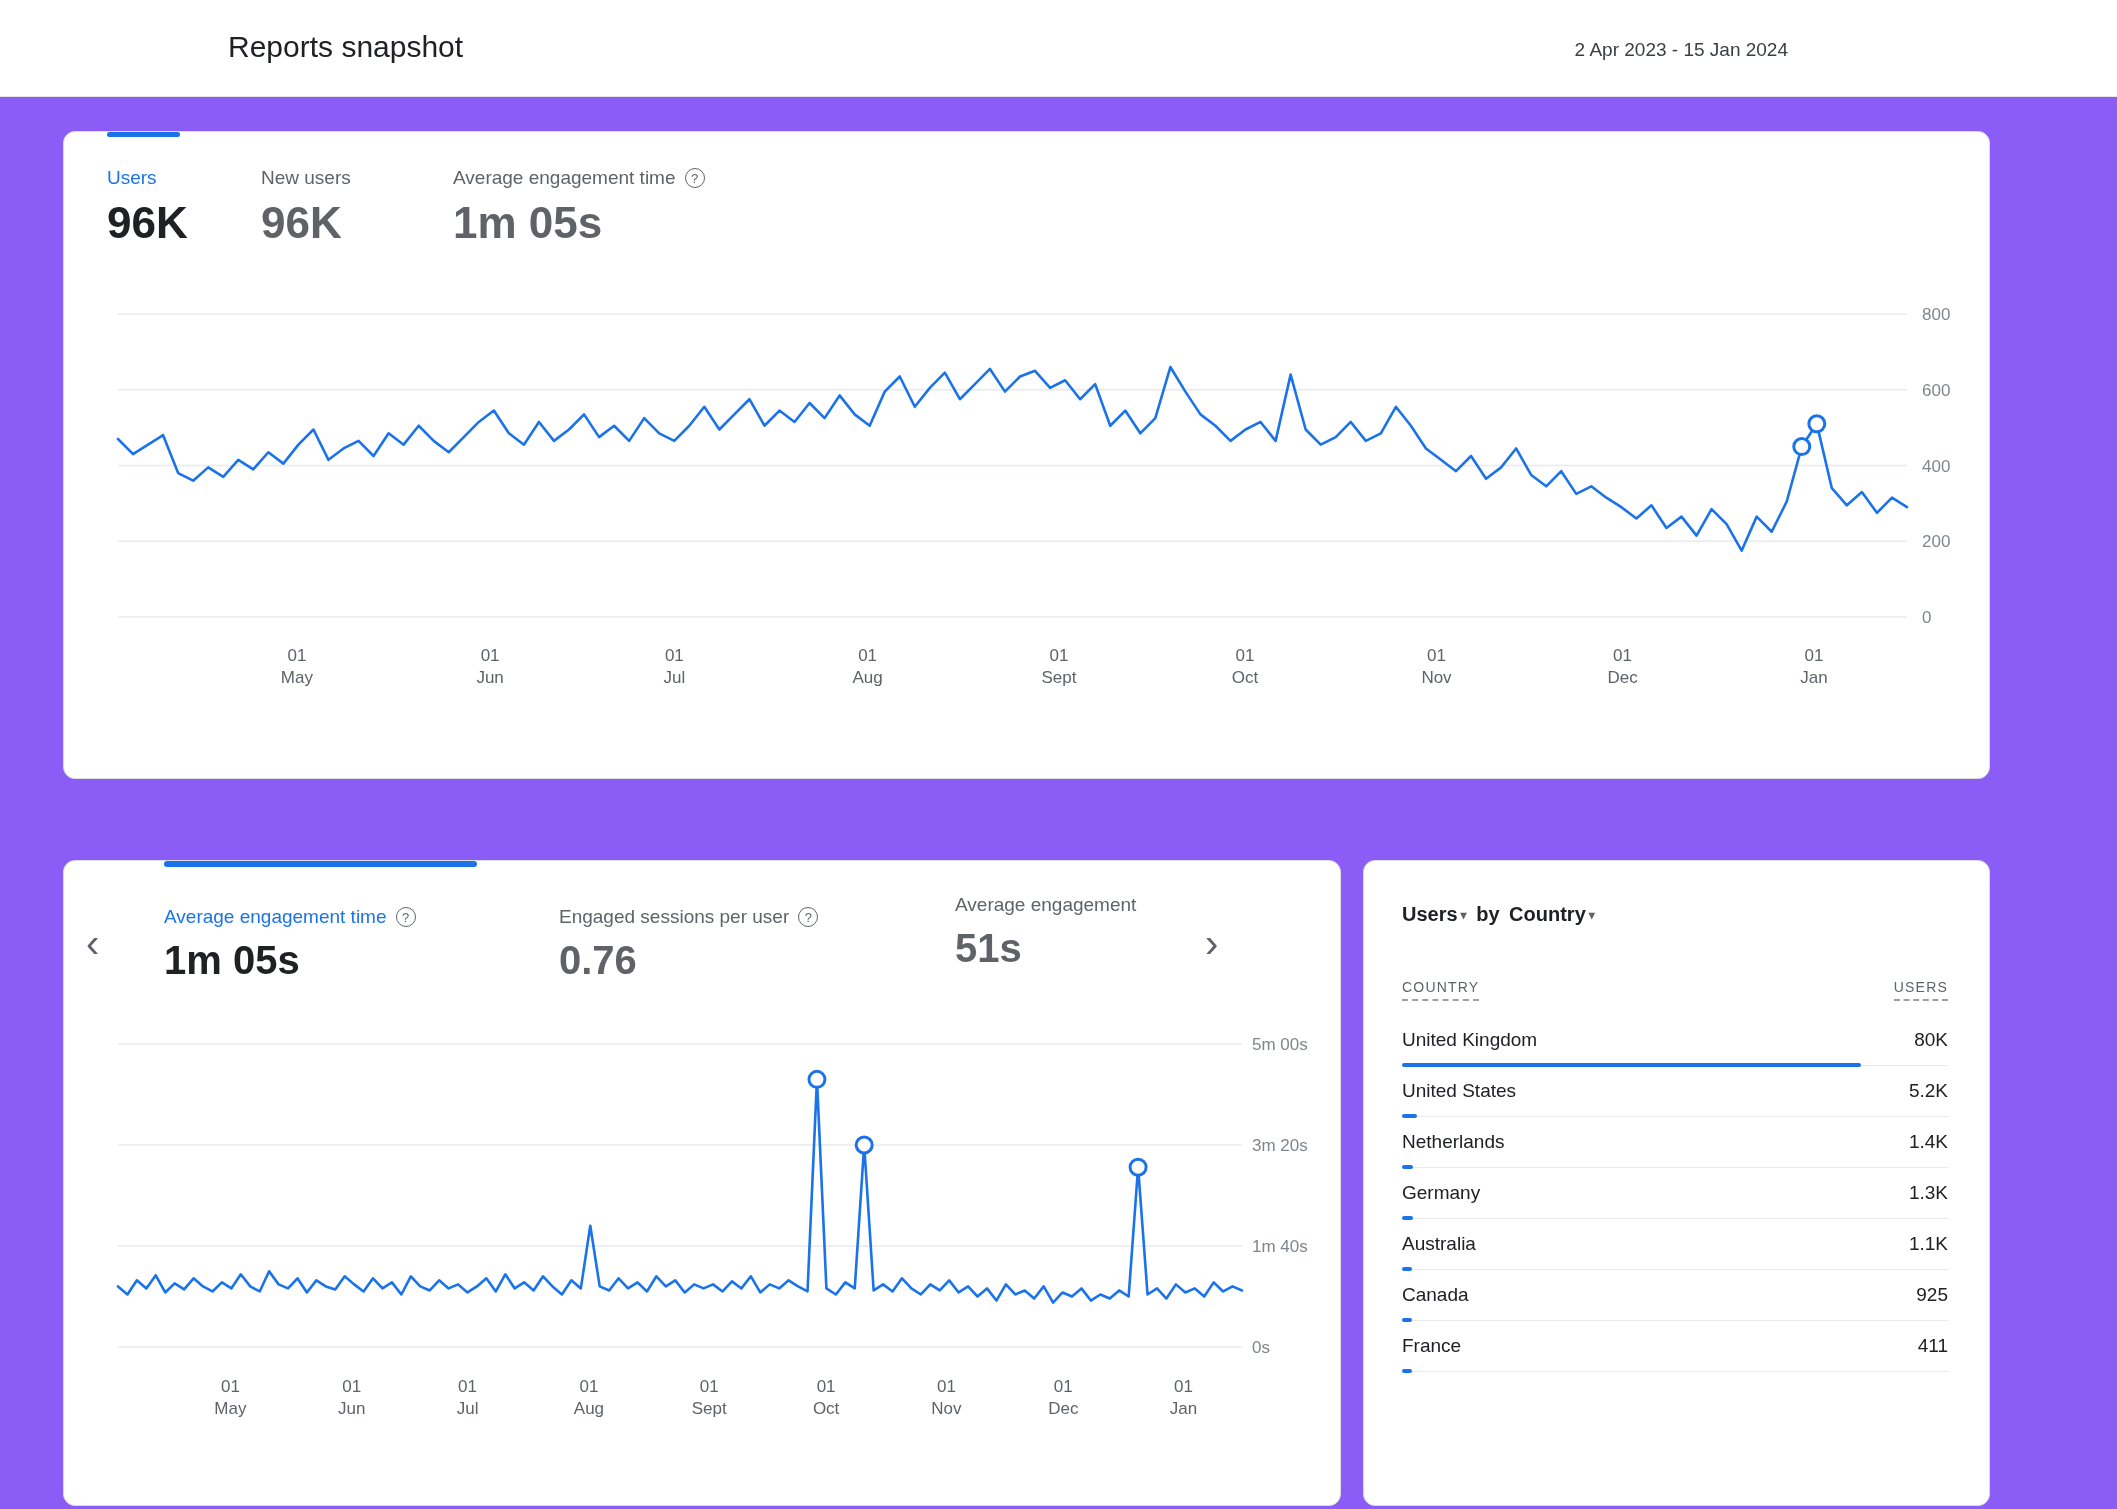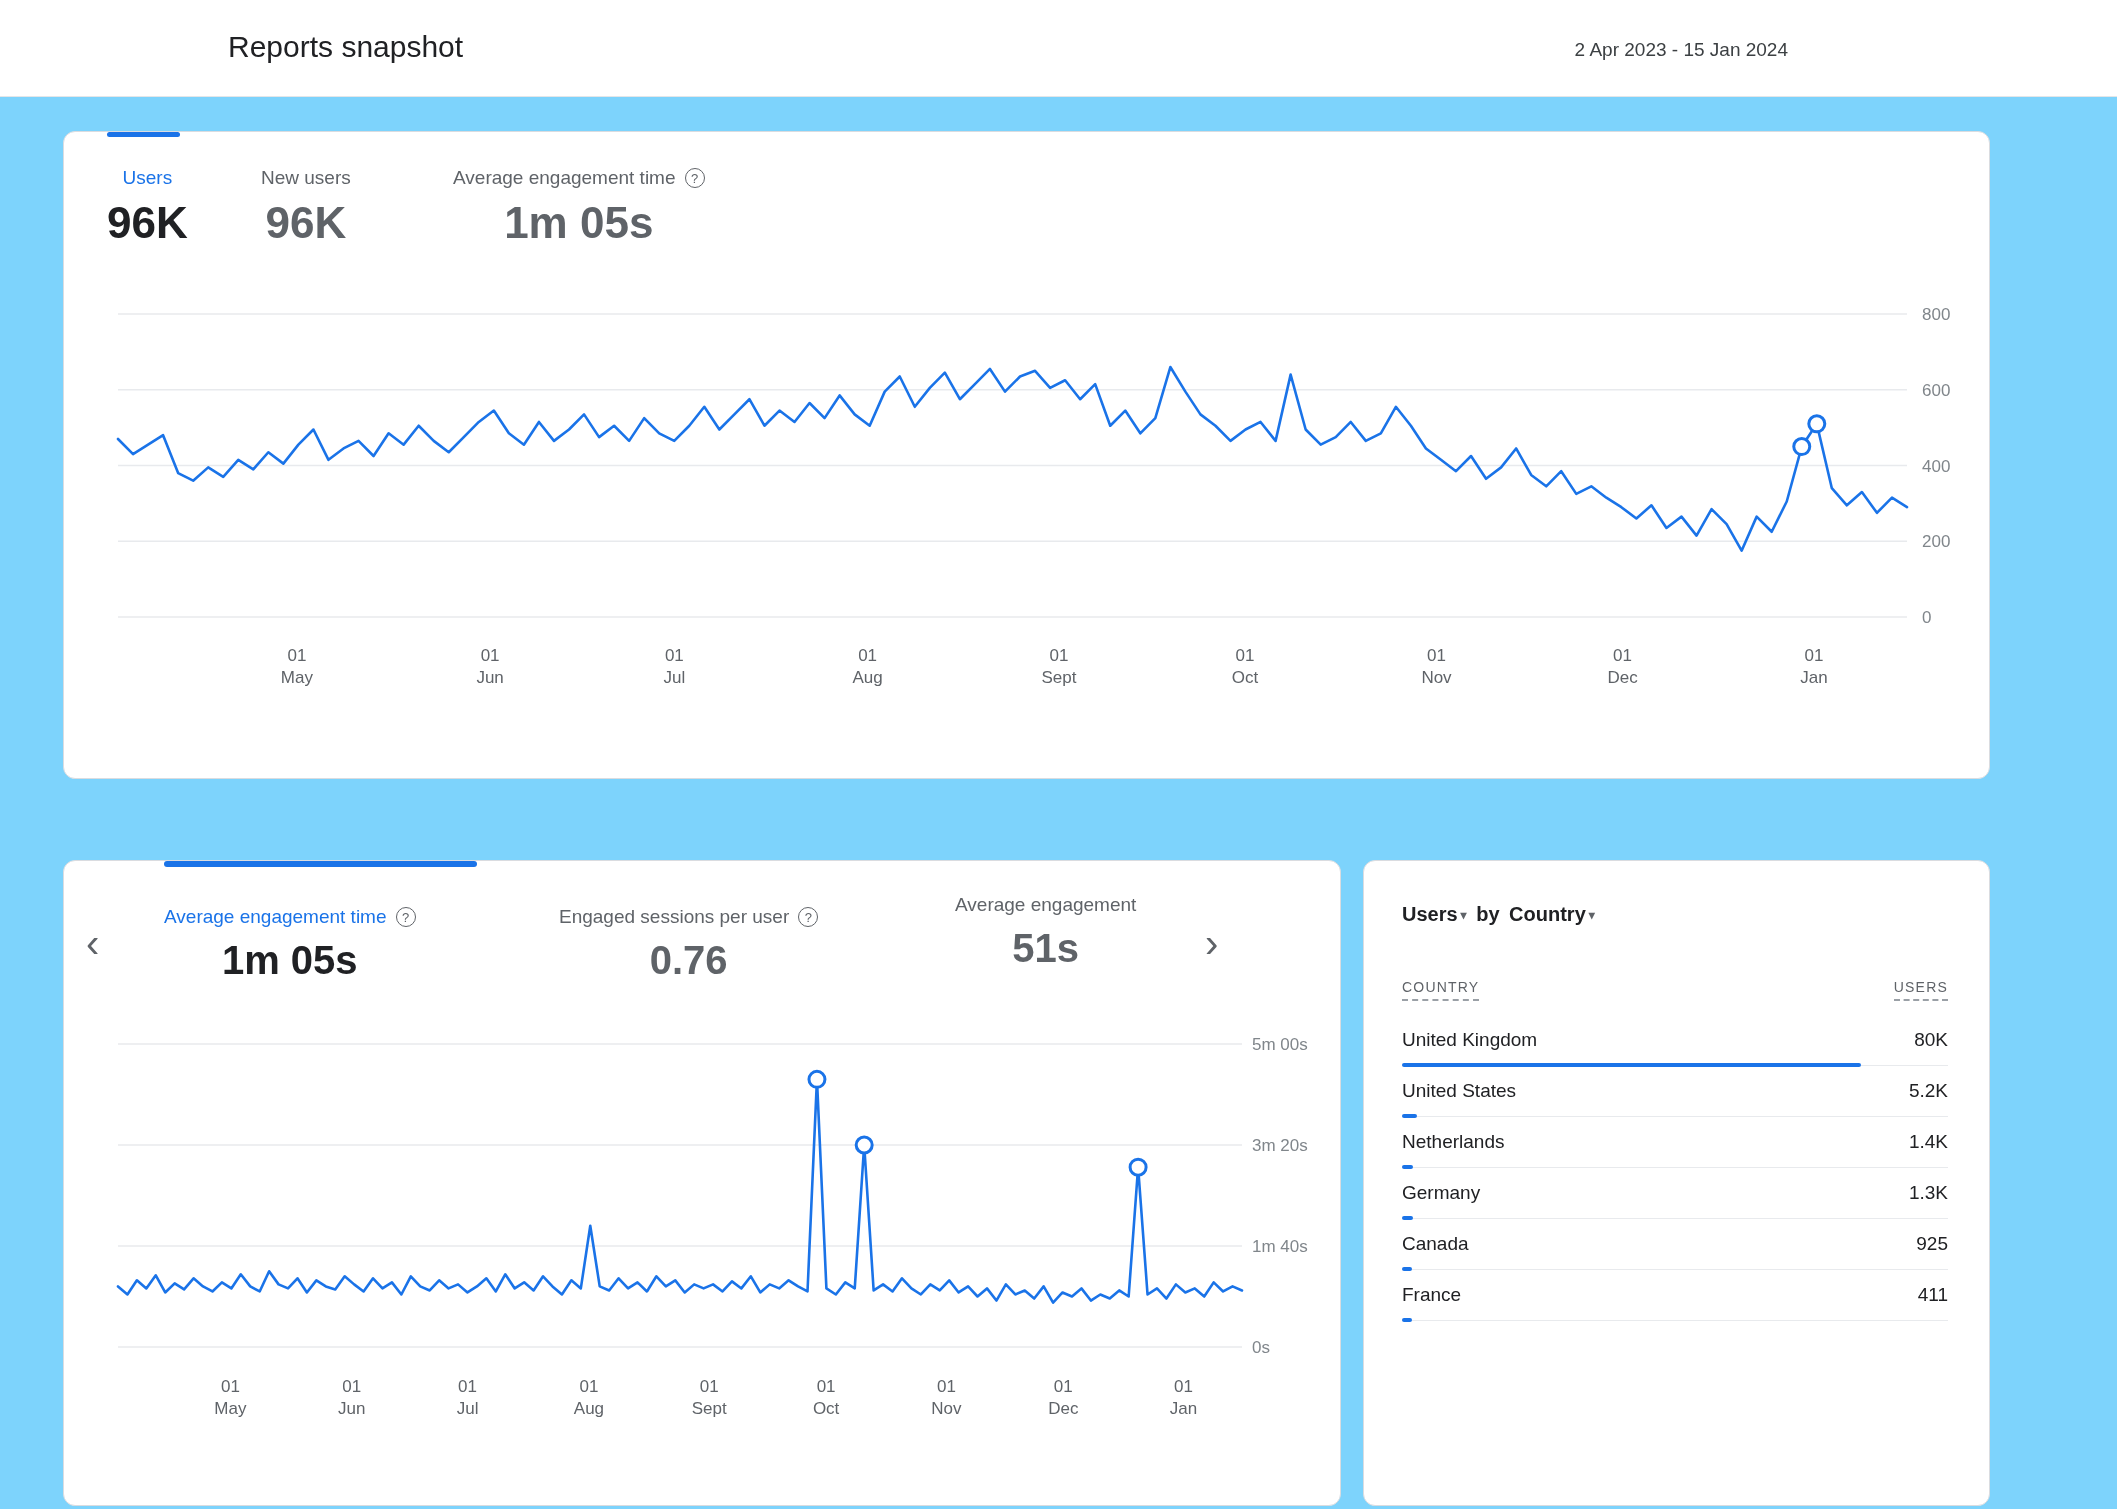--- a/index.html
+++ b/index.html
@@ -1,18 +1,18 @@
 <!DOCTYPE html>
 <html><head>
 <meta charset="utf-8">
 <style>
   * { margin:0; padding:0; box-sizing:border-box; }
   html,body { background:#fff; }
   body { font-family:"Liberation Sans", sans-serif; color:#202124; }
-  .page { position:relative; width:2117px; height:1509px; background:#7dd3fc; overflow:hidden;text-align:center; }
+  .page { position:relative; width:2117px; height:1509px; background:#8b5cf6; overflow:hidden; }
 
   
   .topbar { position:absolute; left:0; top:0; width:100%; height:97px; background:#fff; border-bottom:1px solid #e4e6e8; }
   .page-title { position:absolute; left:228px; top:30px; font-size:30px; font-weight:400; color:#202124; }
   .date-range { position:absolute; right:329px; top:39px; font-size:19px; color:#3c4043; cursor:pointer; }
 
   
   .card { position:absolute; background:#fff; border:1px solid #dadce0; border-radius:12px; }
   .card-users   { left:63px;  top:131px; width:1927px; height:648px; }
   .card-eng     { left:63px;  top:860px; width:1278px; height:646px; }
@@ -214,20 +214,25 @@
     <span class="cc-name">Netherlands</span>
     <span class="cc-val">1.4K</span>
     <span class="cc-bar" style="width: 2.1%;"></span>
   </div>
           <div class="cc-row">
     <span class="cc-name">Germany</span>
     <span class="cc-val">1.3K</span>
     <span class="cc-bar" style="width: 2%;"></span>
   </div>
           <div class="cc-row">
+    <span class="cc-name">Australia</span>
+    <span class="cc-val">1.1K</span>
+    <span class="cc-bar" style="width: 1.9%;"></span>
+  </div>
+          <div class="cc-row">
     <span class="cc-name">Canada</span>
     <span class="cc-val">925</span>
     <span class="cc-bar" style="width: 1.7%;"></span>
   </div>
           <div class="cc-row">
     <span class="cc-name">France</span>
     <span class="cc-val">411</span>
     <span class="cc-bar" style="width: 1.6%;"></span>
   </div>
         </div>

